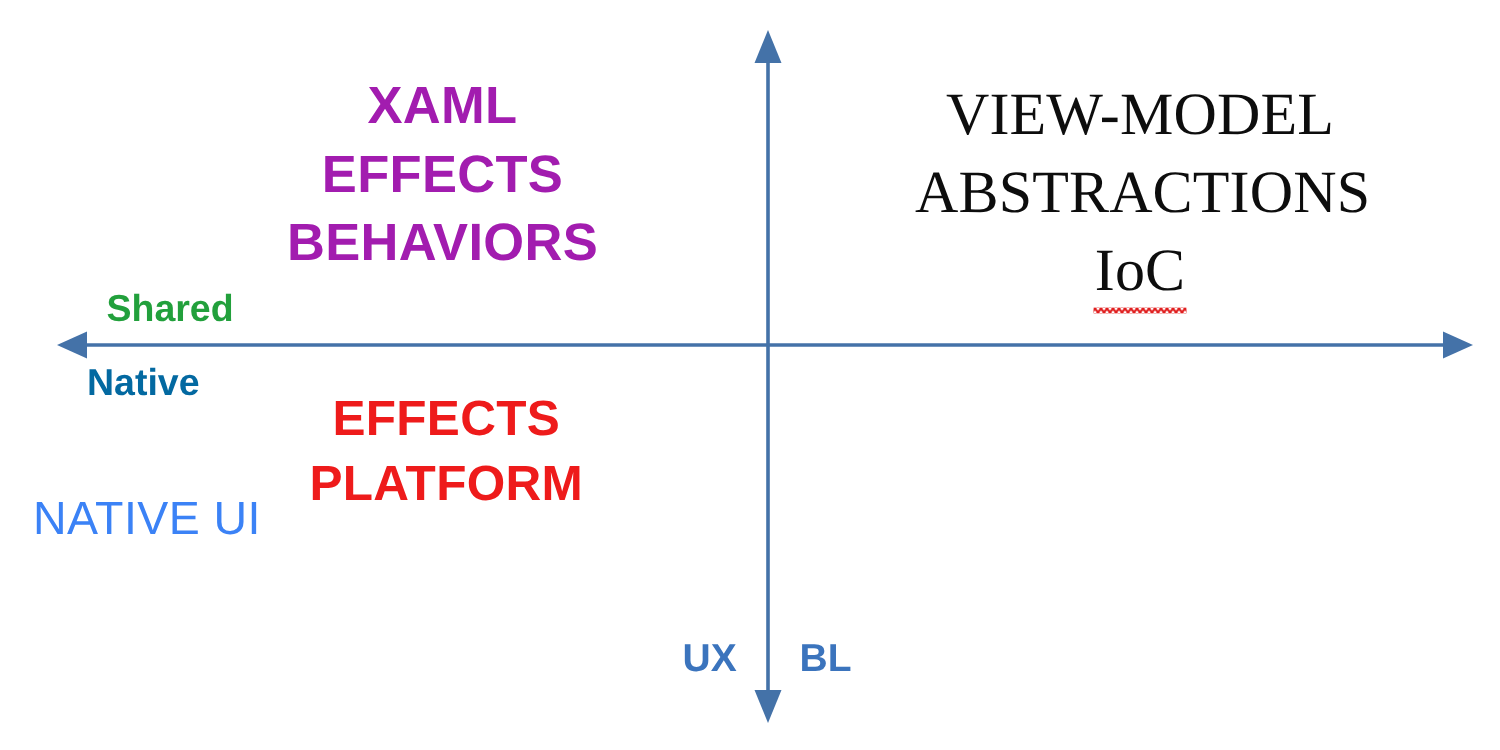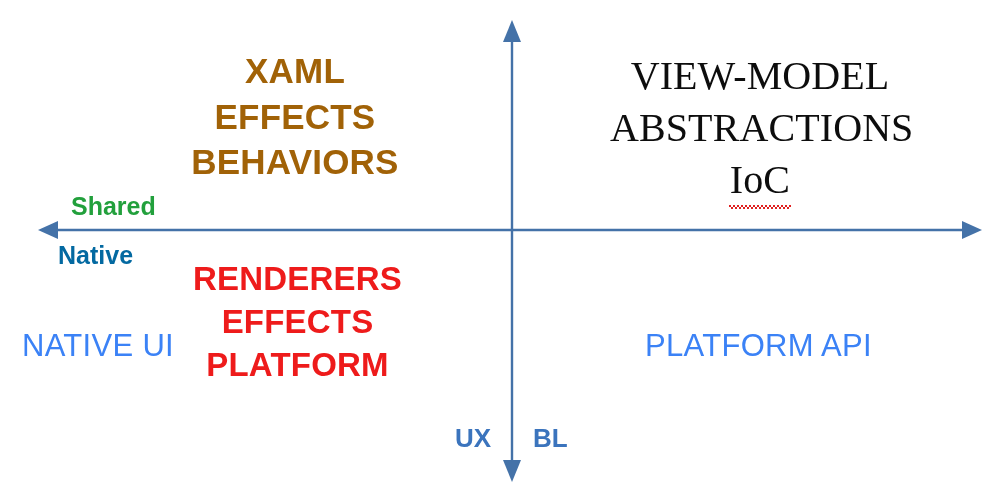--- a/index.html
+++ b/index.html
@@ -44,21 +44,21 @@
   .quad-line {
     line-height: 1.30;
     white-space: nowrap;
   }
 
   
   #quad-top-left {
     left: 150px;
     top: 48px;
     width: 290px;
-    color: #a16207;
+    color: #a21caf;
     font-size: 35px;
     font-weight: 600;
     letter-spacing: 0.2px;
   }
 
   
   #quad-top-right {
     left: 610px;
     top: 50px;
     width: 300px;
@@ -175,30 +175,28 @@
 
   <div class="quad-stack" id="quad-top-right">
     <div class="quad-line">VIEW-MODEL</div>
     <div class="quad-line">ABSTRACTIONS</div>
     <div class="quad-line">
       <span class="spellcheck">IoC</span>
     </div>
   </div>
 
   <div class="quad-stack" id="quad-bottom-left">
-    <div class="quad-line">RENDERERS</div>
     <div class="quad-line">EFFECTS</div>
     <div class="quad-line">PLATFORM</div>
   </div>
 
   <div class="abs-text" id="label-shared">Shared</div>
 
   <div class="abs-text" id="label-native">Native</div>
 
   <div class="abs-text" id="label-ux">UX</div>
 
   <div class="abs-text" id="label-bl">BL</div>
 
   <div class="abs-text watermark" id="watermark-native-ui">NATIVE UI</div>
 
-  <div class="abs-text watermark" id="watermark-platform-api">PLATFORM API</div>
 
 </div>
 
 </body></html>

